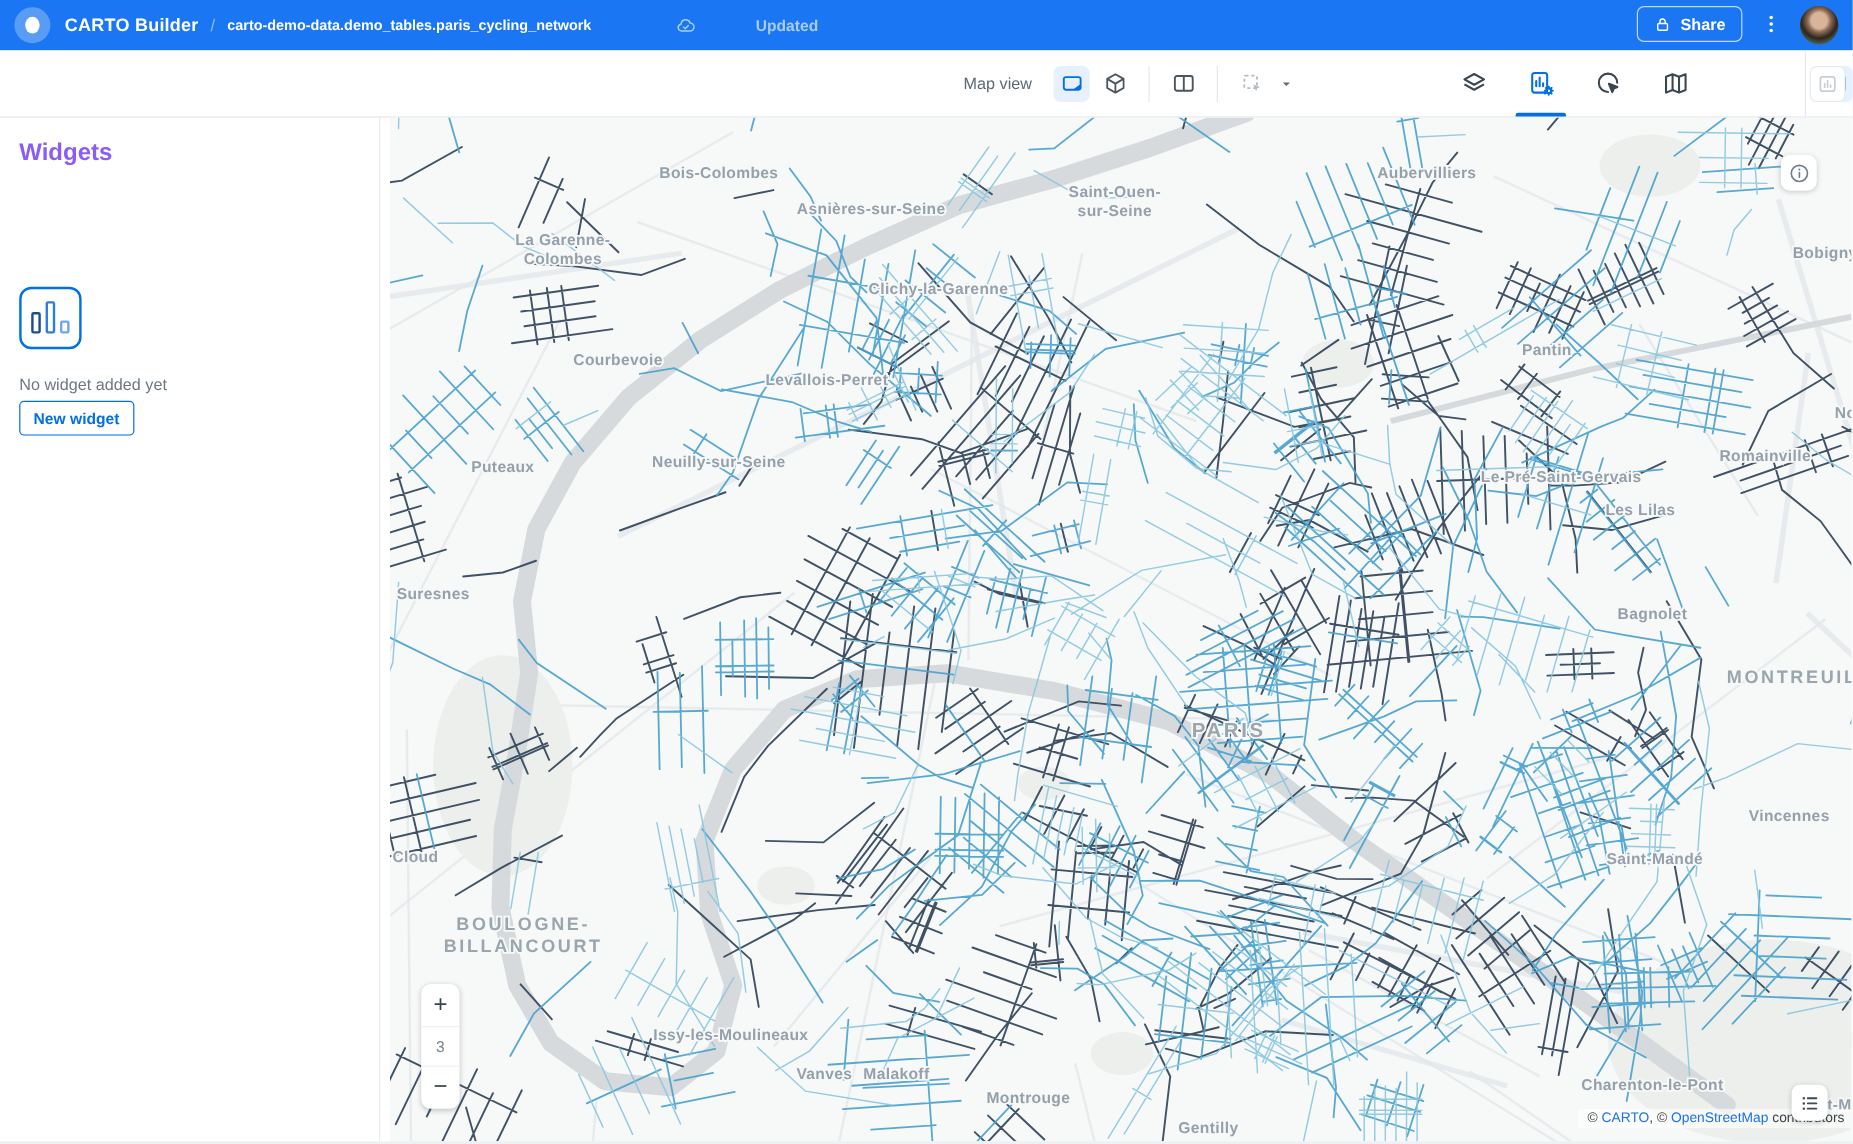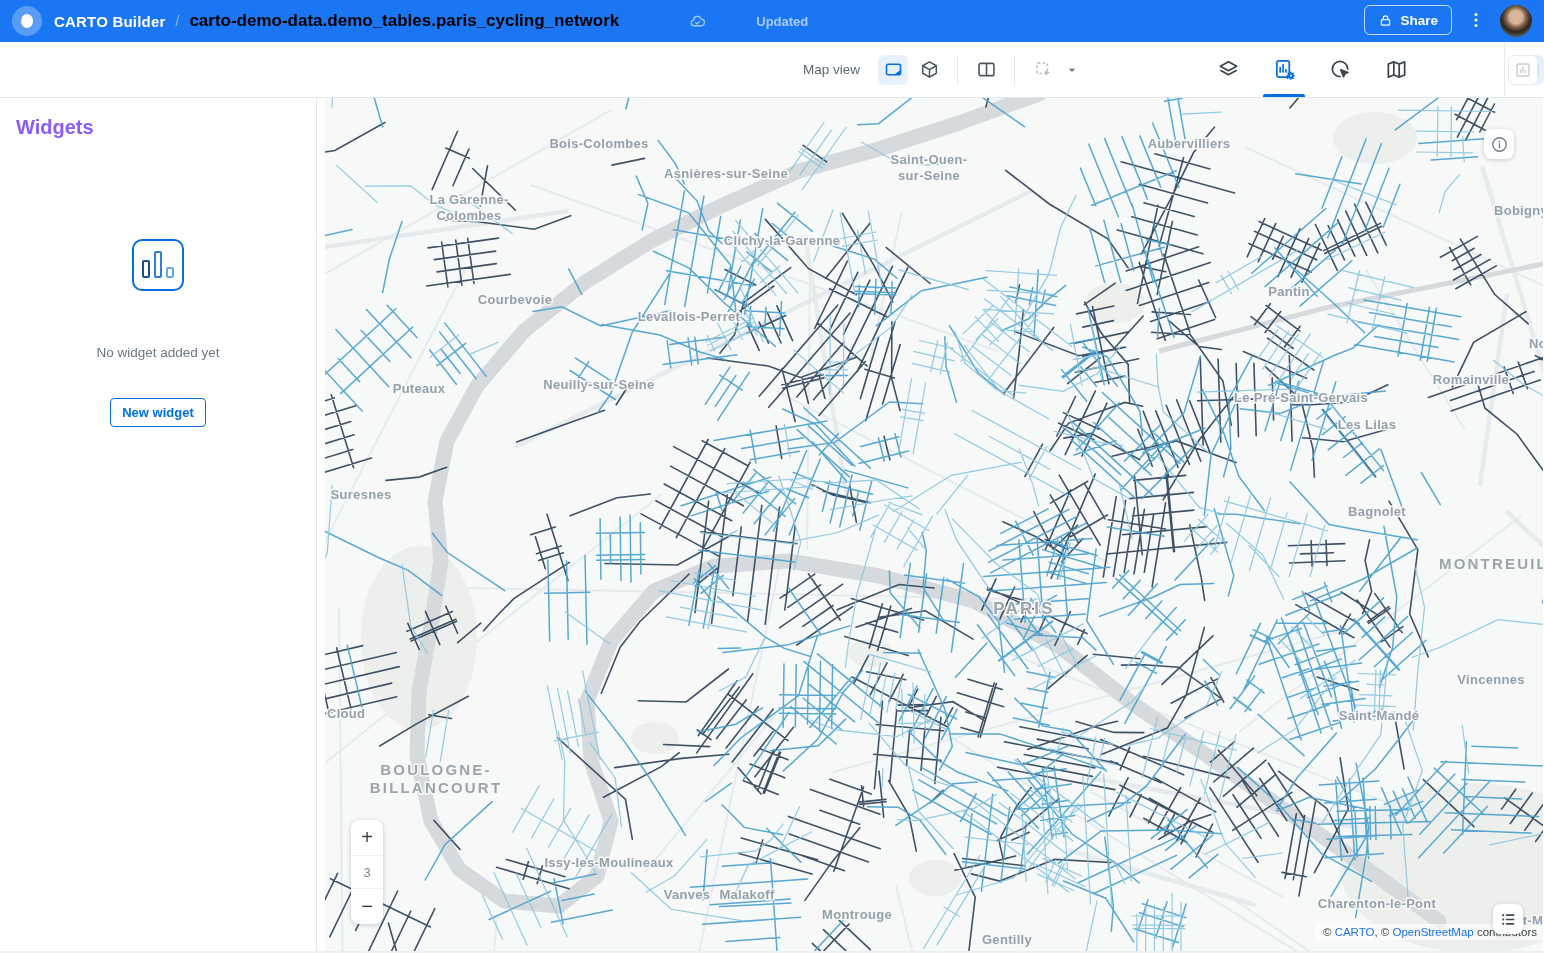--- a/index.html
+++ b/index.html
@@ -9,21 +9,21 @@
 
   
   header { height:42px; background:var(--header-bg,#1a76f2); display:flex; align-items:center;
            padding:0 12px; flex:0 0 42px; }
   .logo { width:30px; height:30px; border-radius:50%; background:rgba(255,255,255,.28);
           position:relative; flex:0 0 30px; cursor:pointer; }
   .logo::after { content:""; position:absolute; left:9px; top:8px; width:12px; height:14px;
                  border-radius:50%; background:#fff; }
   .app-title { color:#fff; font-size:15px; font-weight:700; margin-left:12px; letter-spacing:.2px; }
   .crumb-sep { color:rgba(255,255,255,.5); margin:0 10px; font-size:14px; }
-  .breadcrumb { color:#000000; font-size:17px; font-weight:600; cursor:text; }
+  .breadcrumb { color:#ffffff; font-size:12px; font-weight:600; cursor:text; }
   .updated { display:flex; align-items:center; gap:6px; margin-left:26px; color:rgba(255,255,255,.62); }
   .updated svg { width:17px; height:17px; }
   .updated span { font-size:13px; font-weight:600;padding-left:44px; }
   .hdr-right { margin-left:auto; display:flex; }
   .share-btn { display:flex; align-items:center; gap:7px; height:30px; padding:0 13px;
                background:transparent; border:1px solid rgba(255,255,255,.72); border-radius:6px;
                color:#fff; font-size:13.5px; font-weight:600; cursor:pointer;
                font-family:"Liberation Sans",sans-serif; }
   .share-btn svg { width:15px; height:15px; }
   .kebab { width:22px; height:30px; margin:0 13px; background:none; border:none; cursor:pointer;
@@ -61,21 +61,21 @@
   .collapsed-widgets { position:absolute; right:6px; top:13px; width:30px; height:30px;
                        border:1.5px solid #e8ebed; border-radius:6px; background:#fff;
                        color:#c9ced3; display:flex; align-items:center; justify-content:center; }
   .collapsed-widgets svg { width:18px; height:18px; }
 
   
   .content { display:flex; height:855px; background:#fff; }
   .sidebar { width:317px; flex:0 0 317px; border-right:1px solid #e4e8eb; padding:18px 16px;
              background:#fff; }
   .sidebar h1 { font-size:20px; font-weight:700; color:#8b5cf6; }
-  .empty { display:flex; flex-direction:column; align-items:center; margin-top:100px;gap:32px; }
+  .empty { display:flex; flex-direction:column; align-items:flex-start; margin-top:100px; }
   .empty-icon { width:52px; height:52px; border:2.5px solid var(--accent,#036fe2); border-radius:10px;
                 display:flex; align-items:flex-end; justify-content:center; gap:4px; padding-bottom:11px; }
   .bar { width:8px; border-radius:2px; background:#fff; }
   .bar1 { height:18px; border:2px solid #1d4e89; }
   .bar2 { height:27px; border:2px solid #2f7de1; }
   .bar3 { height:11px; border:2px solid #6ea6ec; }
   .empty-msg { margin-top:22px; font-size:13.5px; color:#6b7884; }
   .new-widget { margin-top:6px; background:#fff; border:1px solid var(--accent,#036fe2);
                 border-radius:4px; color:var(--accent,#036fe2); font-size:13px; font-weight:600;
                 padding:6px 11px; cursor:pointer; font-family:"Liberation Sans",sans-serif; }

